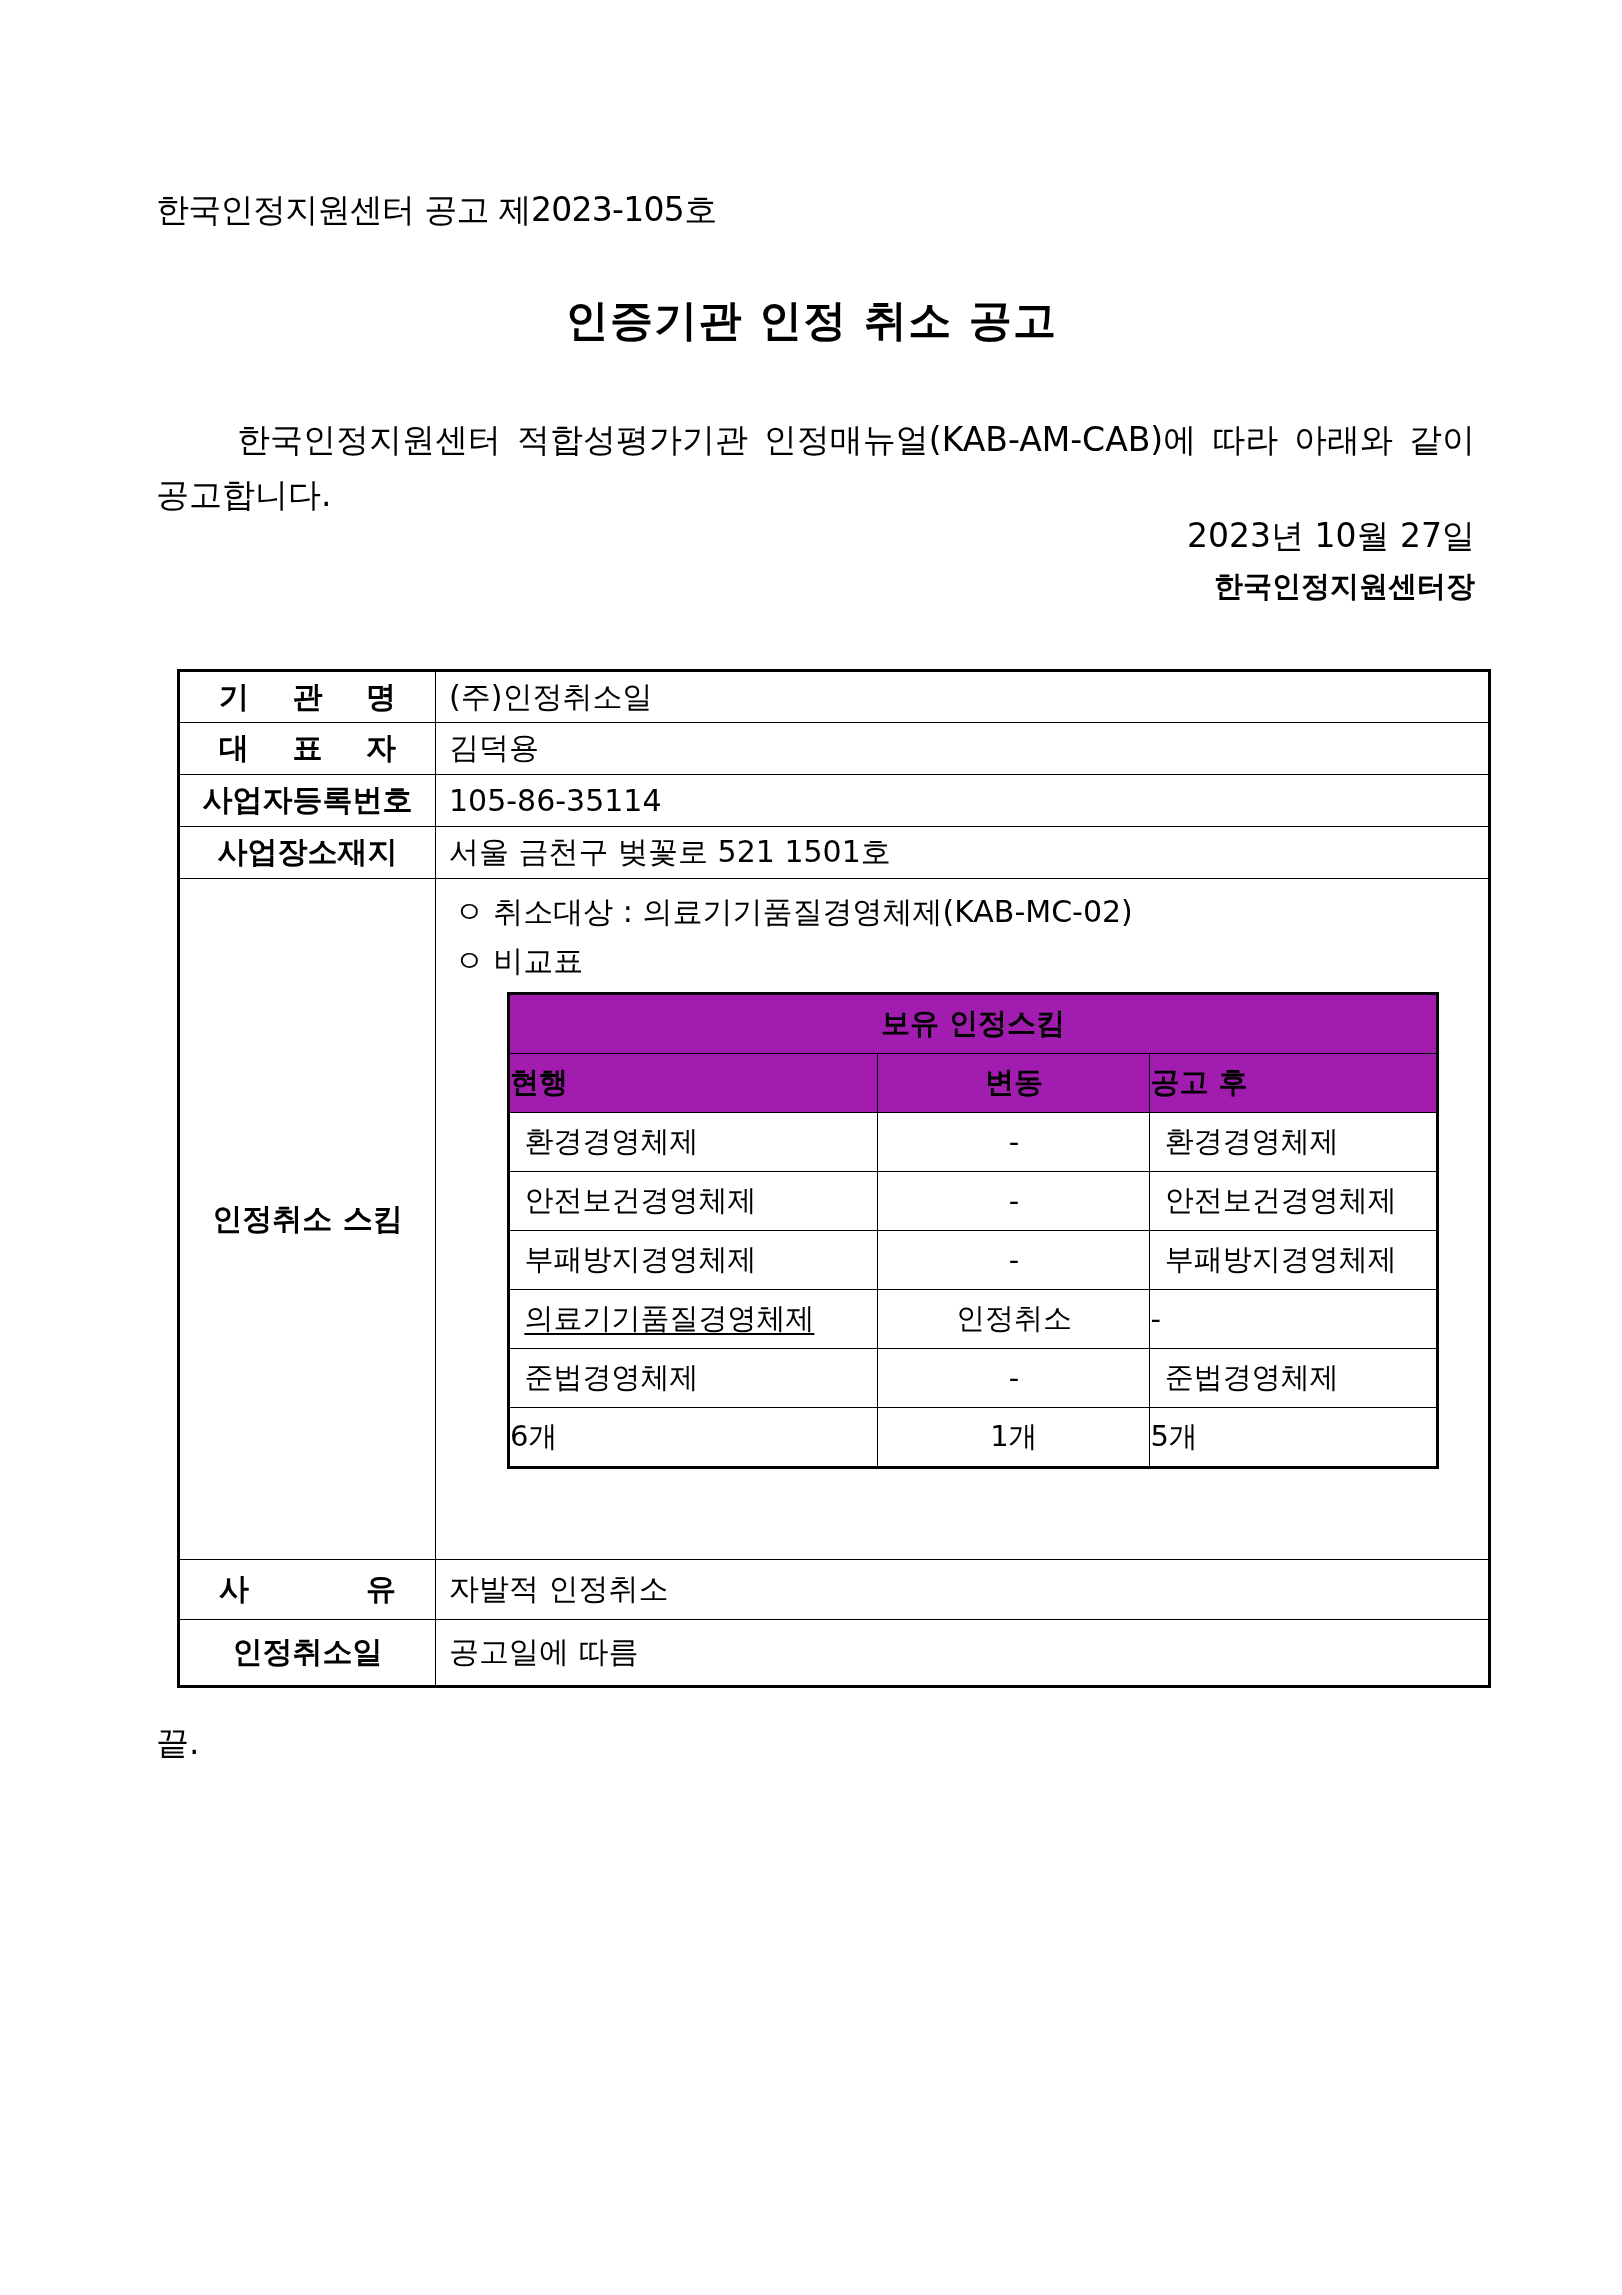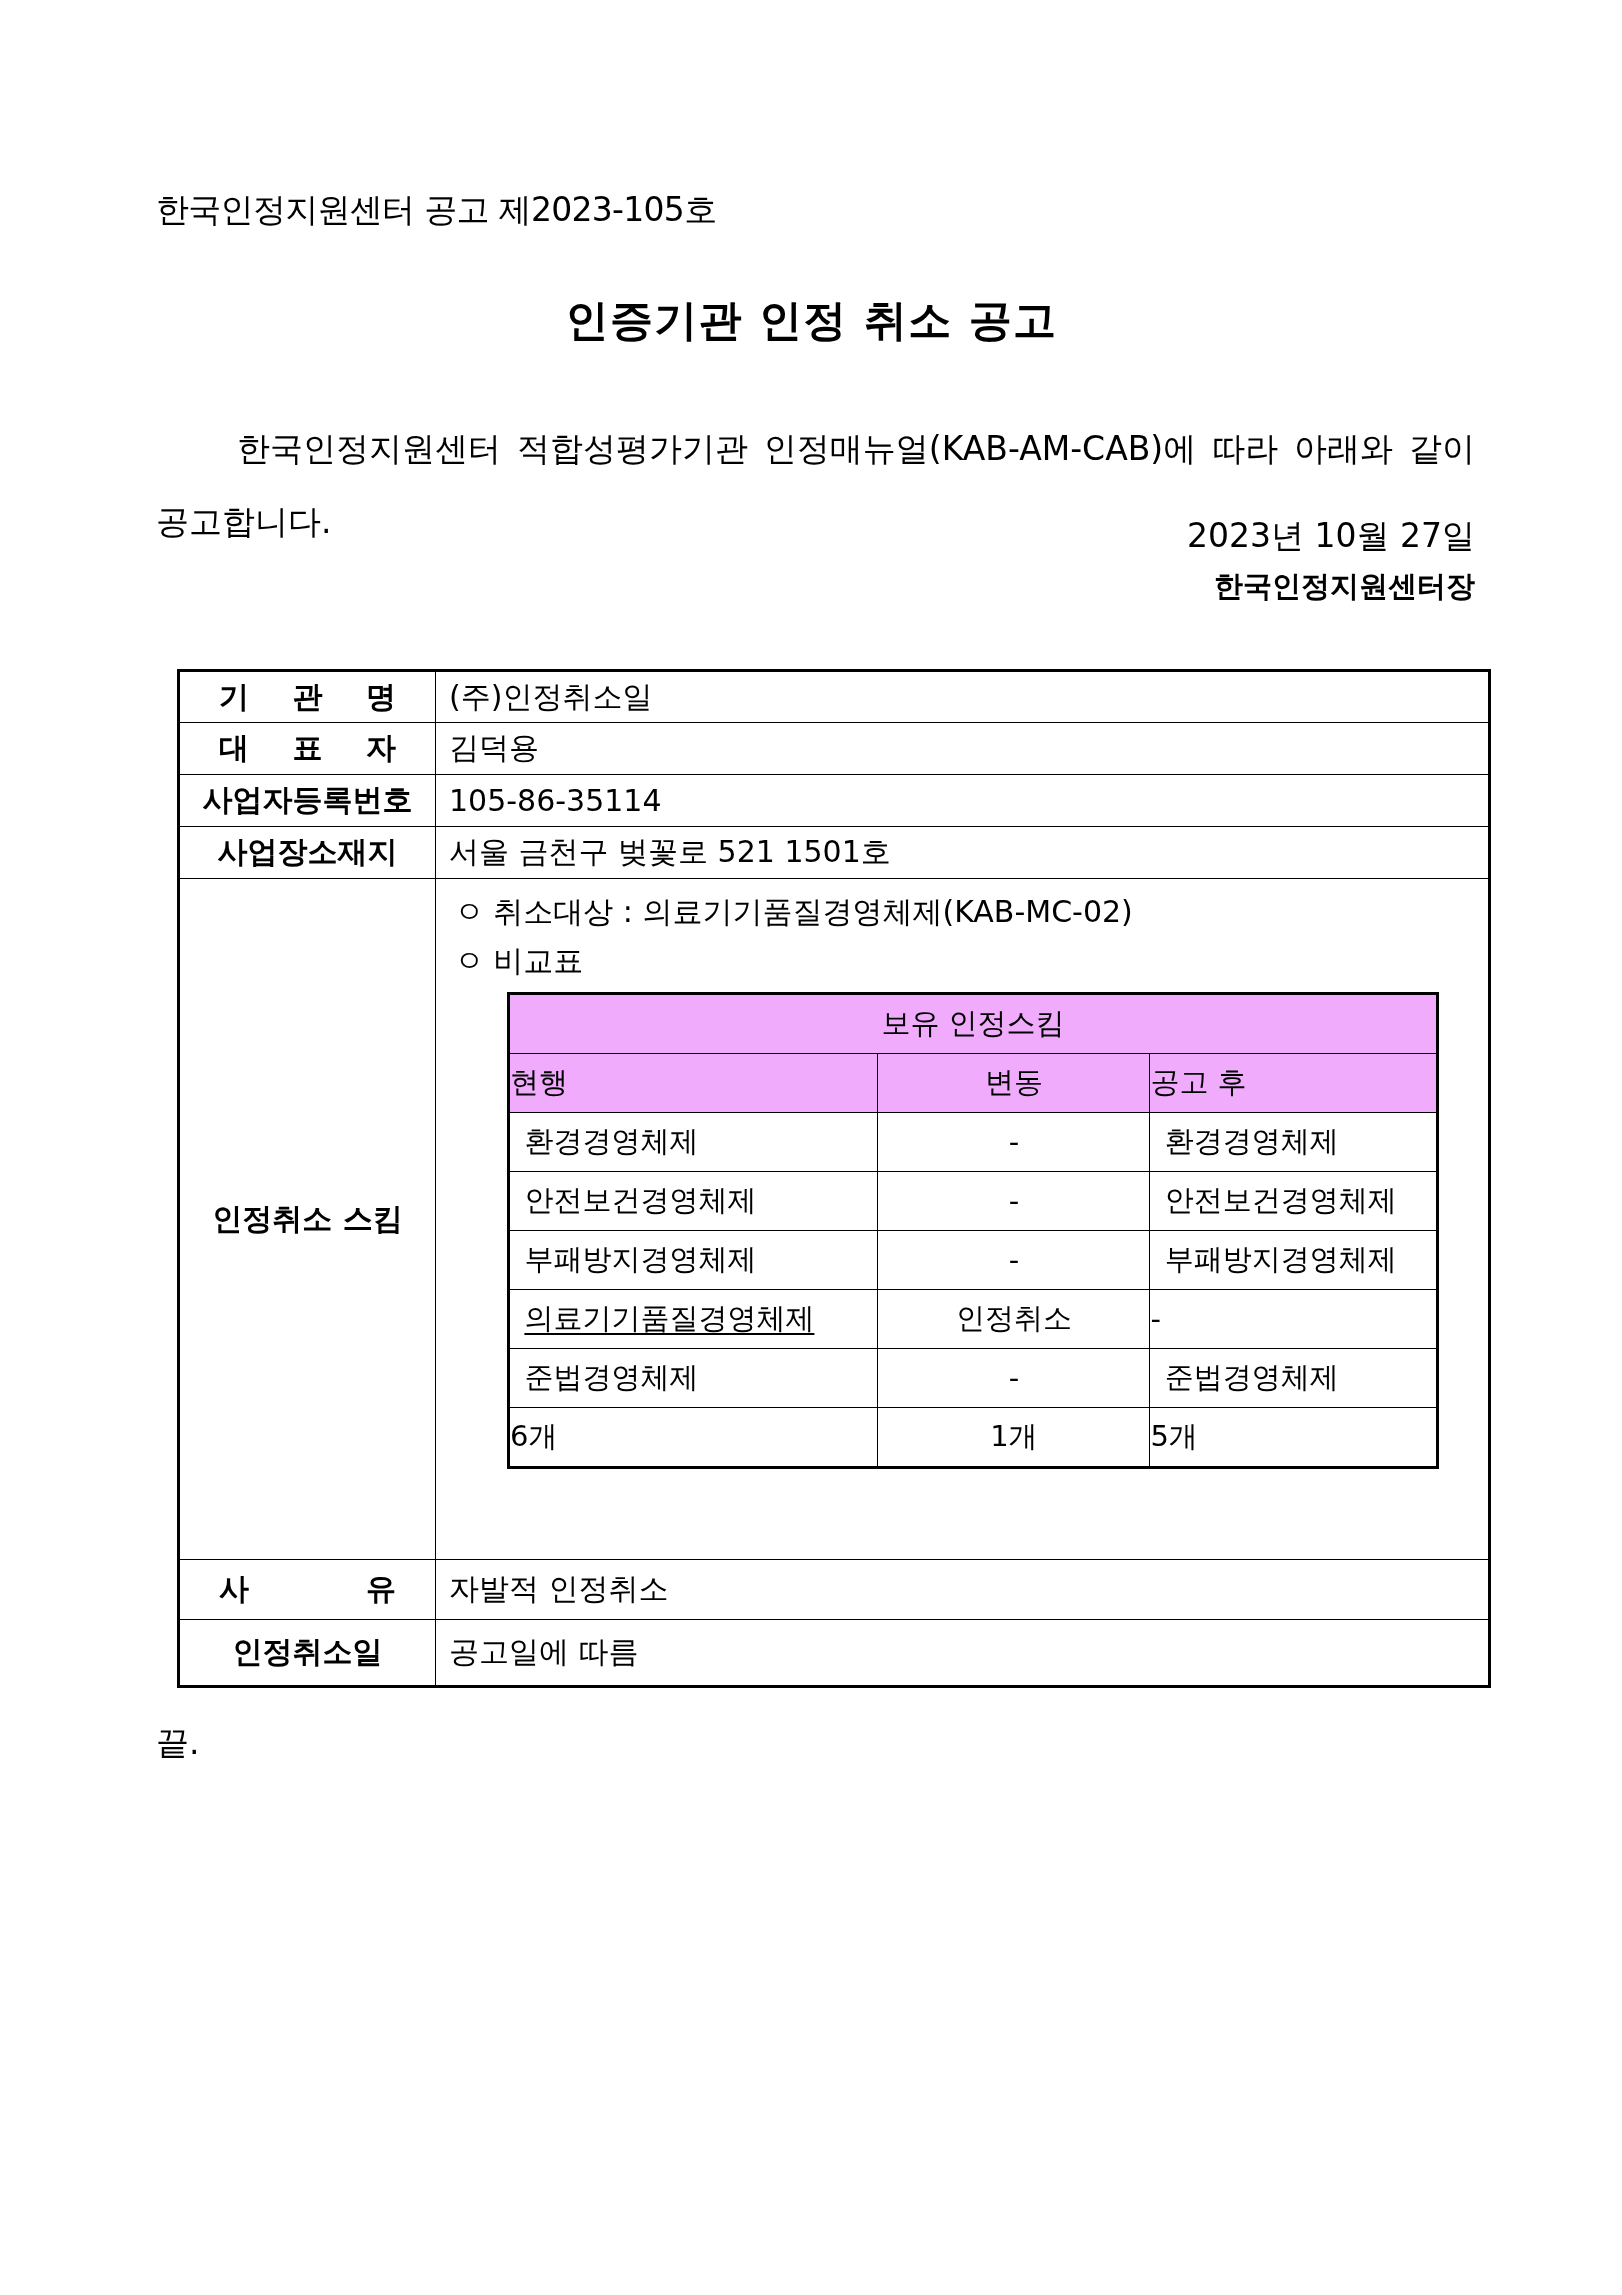--- a/index.html
+++ b/index.html
@@ -4,21 +4,21 @@
 <style>
   html, body { margin: 0; padding: 0; background: #ffffff; }
   body {
     width: 1623px; height: 2295px; position: relative; overflow: hidden;
     font-family: "DejaVu Sans", "Liberation Sans", sans-serif;
     color: #000000;
   }
   .abs { position: absolute; }
   .notice-no { left: 156px; top: 188px; font-size: 33px; letter-spacing: -0.7px; }
   .title { left: 0; width: 1623px; top: 292px; text-align: center; font-size: 43px; font-weight: bold; letter-spacing: 1.3px; }
-  .intro { left: 156px; width: 1319px; top: 412px; font-size: 33px; line-height: 73px; text-align: justify; text-align-last: left; }
+  .intro { left: 156px; width: 1319px; top: 412px; font-size: 33px; line-height: 55px; text-align: justify; text-align-last: left; }
   .intro .indent { display: inline-block; width: 81px; }
   .date { right: 148px; top: 514px; font-size: 33px; }
   .issuer { right: 148px; top: 567px; font-size: 29px; font-weight: bold; }
 
   table { border-collapse: collapse; margin-left: 16px; }
   .outer {
     position: absolute; left: 161px; top: 669px; width: 1314px;
     border: 3.3px solid #000;
   }
   .outer td { border: 1.3px solid #000; font-size: 30px; padding: 0; }
@@ -31,21 +31,21 @@
   .scheme-cell { position: relative; vertical-align: top; }
   .bullet-line { position: absolute; left: 18.3px; font-size: 30px; white-space: nowrap; }
   .bullet-line .b { display: inline-block; width: 39px; }
   .bl1 { top: 13px; } .bl2 { top: 62px; }
 
   .inner {
     position: absolute; left: 55px; top: 113px; width: 932px;
     border: 3.3px solid #000;
   }
   .inner td { border: 1.3px solid #000; font-size: 29px; height: 58px; padding: 0; }
-  .inner td.hdr { background: #f0abfc; text-align: center; }
+  .inner td.hdr { background: #a21caf; text-align: center; font-weight: bold; }
   .inner td.c1 { width: 353px; padding-left: 14.4px; }
   .inner td.c2 { width: 271px; text-align: center; }
   .inner td.c3 { padding-left: 14.4px; }
   .inner td.center { text-align: left; padding-left: 0; }
   .underline { text-decoration: underline; text-underline-offset: 5.2px; text-decoration-thickness: 2px; }
 
   .end { left: 156px; top: 1721px; font-size: 33px; }
 </style>
 </head>
 <body>

